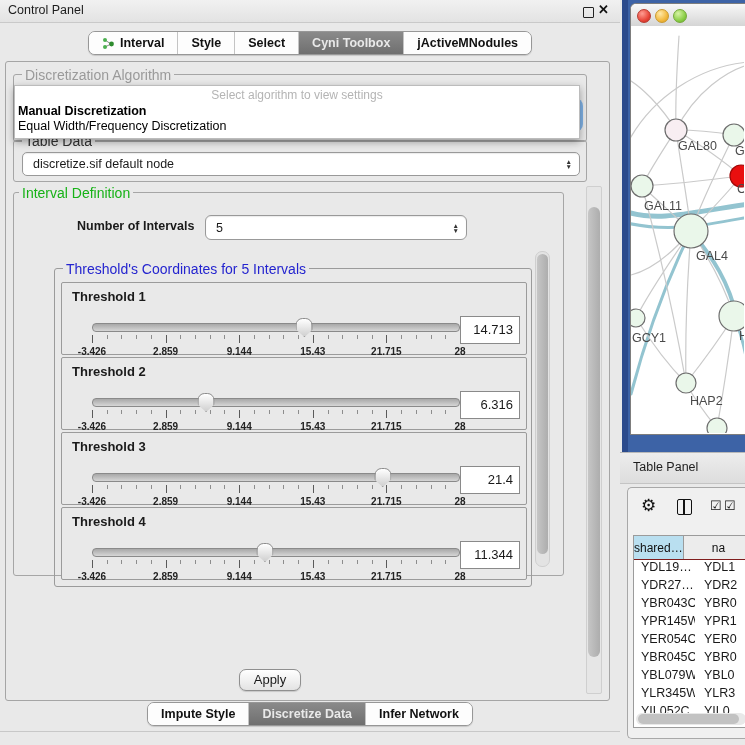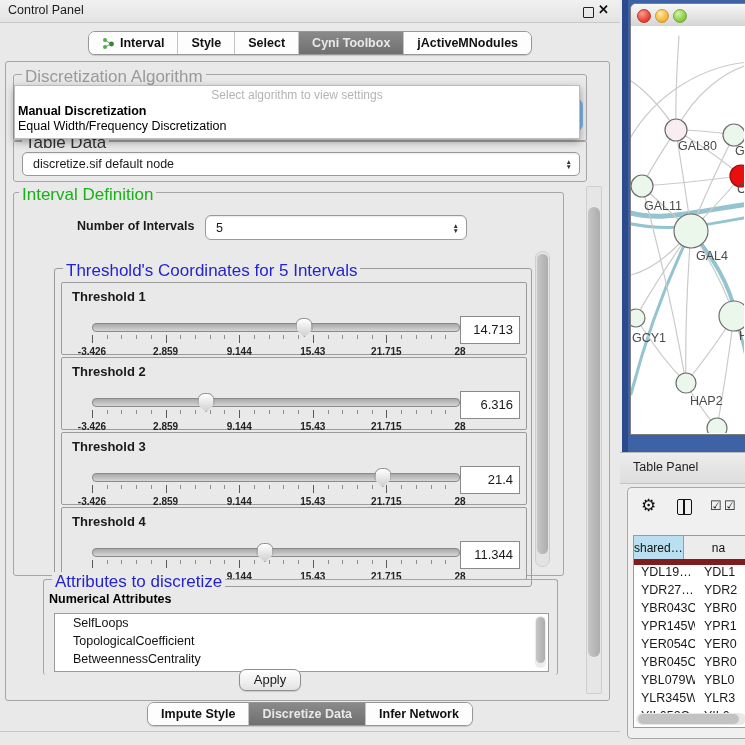--- a/index.html
+++ b/index.html
@@ -24,21 +24,21 @@
   .seg .tab:first-child{border-left:none;}
   .seg .tab.sel{background:linear-gradient(#8a8a8a,#6f6f6f);color:#e9e9e9;}
   .toptabs{left:0;top:31px;width:620px;display:flex;justify-content:center;}
   .bottabs{left:0;top:702px;width:620px;display:flex;justify-content:center;}
   .net-ico{width:13px;height:13px;display:inline-block;}
 
   
   .content{left:5px;top:61px;width:603px;height:638px;border:1px solid #a5a5a5;border-radius:3px;
            background:#e9e9e9;}
   .group{position:absolute;border:1px solid #a6a6a6;border-radius:3px;}
-  .gtitle{position:absolute;top:-8px;left:8px;background:#e9e9e9;padding:0 3px;font-size:17px;}
+  .gtitle{position:absolute;top:-8px;left:8px;background:#e9e9e9;padding:0 3px;font-size:14px;}
   .gt-dim{color:#9a9a9a;}
   .gt-green{color:#17b217;}
   .gt-blue{color:#2424cf;}
 
   
   .combo{position:absolute;background:#fff;border:1px solid #999;border-radius:5px;
          font-size:12.5px;display:flex;align-items:center;box-shadow:inset 0 1px 1px rgba(0,0,0,.08);}
   .combo .cval{padding-left:10px;flex:1;}
   .stepper{display:flex;flex-direction:column;align-items:center;line-height:5px;
            font-size:6.5px;color:#333;padding-right:7px;}
@@ -105,21 +105,21 @@
             border:1px solid #a8a8a8;border-right:none;border-radius:5px 0 0 5px;overflow:hidden;}
   .tp-toolbar{position:absolute;left:0;top:0;right:0;height:40px;}
   .ic{position:absolute;color:#111;}
   .ic-gear{left:13px;top:7px;font-size:17px;}
   .ic-split{left:49px;top:11px;width:13px;height:14px;border:1.8px solid #111;border-radius:2px;}
   .ic-split:before{content:"";position:absolute;left:5px;top:0;width:1.8px;height:14px;background:#111;}
   .ic-chk1{left:82px;top:10px;font-size:13px;}
   .ic-chk2{left:96px;top:10px;font-size:13px;}
   .tbl{position:absolute;left:5px;top:47px;right:0;bottom:10px;background:#fff;
        border:1px solid #9b9b9b;border-right:none;overflow:hidden;}
-  .tbl-head{display:flex;height:23px;border-bottom:6px solid #7f1d1d;}
+  .tbl-head{display:flex;height:23px;border-bottom:1px solid #7f1d1d;}
   .th{font-size:12px;color:#111;border-right:1px solid #9b9b9b;display:flex;align-items:center;justify-content:center;}
   .th-1{width:76px;background:#b9dff0;}
   .th-2{width:80px;background:#ececec;justify-content:flex-start;padding-left:28px;}
   .trow{display:flex;height:18px;font-size:12.5px;}
   .td-1{width:77px;padding-left:7px;white-space:nowrap;overflow:hidden;}
   .td-2{width:60px;padding-left:9px;white-space:nowrap;overflow:hidden;}
   .hsb{position:absolute;left:2px;right:0;bottom:2px;height:12px;background:#e8e8e8;border-radius:6px;}
   .hsb-thumb{position:absolute;left:2px;top:1px;height:10px;width:101px;background:#c2c2c2;border-radius:5px;}
 </style>
 </head>
@@ -380,34 +380,20 @@
      <div class="val-box">11.344</div>
             </div>
           </div>
       </div>
 
       <div class="vtrack" style="left:521px;top:58px;width:13px;height:314px;">
         <div class="vthumb" style="top:2px;height:300px;"></div>
       </div>
     </div>
 
-    <div class="group" style="left:37px;top:517px;width:513px;height:95px;border-bottom:none;">
-      <span class="gtitle gt-blue">Attributes to discretize</span>
-      <div style="position:absolute;left:5px;top:12px;font-size:12.5px;font-weight:bold;color:#000;">Numerical Attributes</div>
-      <div class="attr-list" style="left:10px;top:33px;width:493px;height:57px;">
-        <div id="attr-items">
-            <div class="attr-item">SelfLoops</div>
-            <div class="attr-item">TopologicalCoefficient</div>
-            <div class="attr-item">BetweennessCentrality</div>
-          </div>
-        <div class="vtrack" style="right:2px;top:2px;width:11px;height:52px;border:none;background:#ededed;">
-          <div class="vthumb" style="top:1px;height:46px;"></div>
-        </div>
-      </div>
-    </div>
 
     <div class="btn" style="left:233px;top:607px;width:60px;height:20px;line-height:20px;">Apply</div>
 
     <div class="vtrack" style="left:580px;top:124px;width:14px;height:506px;border-radius:2px;background:#e6e6e6;">
       <div class="vthumb" style="top:20px;height:450px;"></div>
     </div>
   </div>
 
   <div class="abs bottabs">
     <div class="seg">

